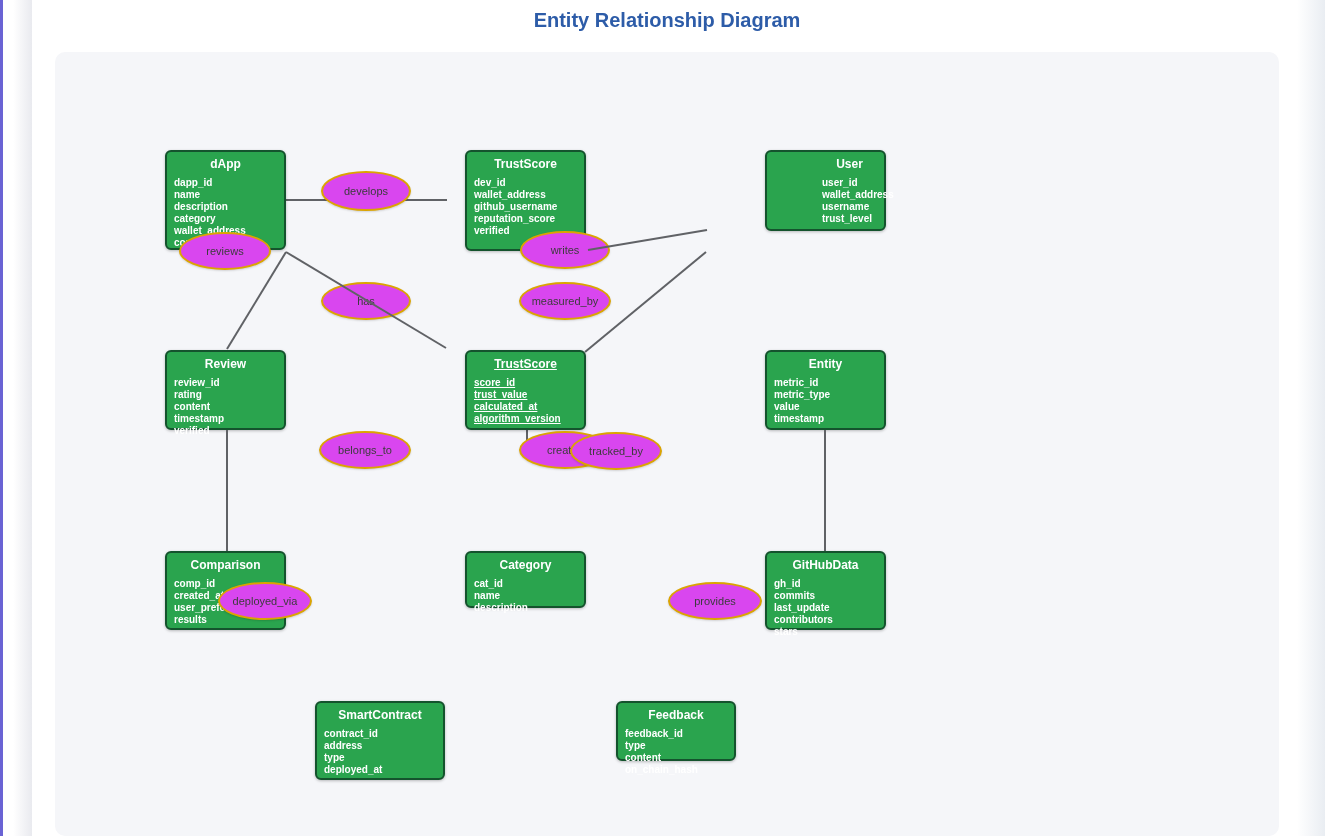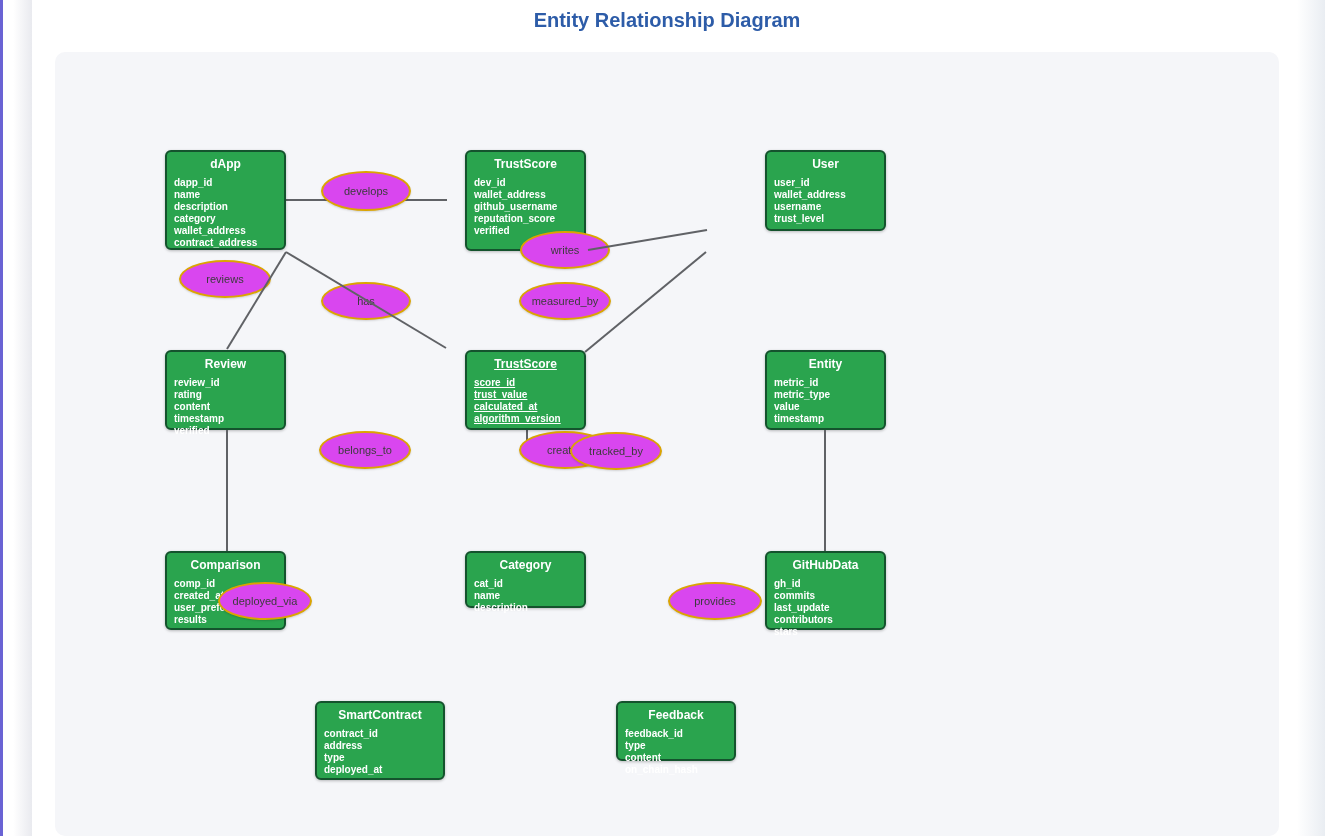--- a/index.html
+++ b/index.html
@@ -100,21 +100,21 @@
     <div class="entity-box" style="left: 465px; top: 150px; width: 121px; height: 101px;">
       <div class="entity-title">TrustScore</div>
       <div class="entity-attrs">
         <div class="entity-attr">dev_id</div>
         <div class="entity-attr">wallet_address</div>
         <div class="entity-attr">github_username</div>
         <div class="entity-attr">reputation_score</div>
         <div class="entity-attr">verified</div>
       </div>
     </div>
-    <div class="entity-box" style="left: 765px; top: 150px; width: 121px; height: 81px;">
+    <div class="entity-box" style="left: 765px; top: 150px; width: 121px; height: 81px; padding-left: 48px;">
       <div class="entity-title">User</div>
       <div class="entity-attrs">
         <div class="entity-attr">user_id</div>
         <div class="entity-attr">wallet_address</div>
         <div class="entity-attr">username</div>
         <div class="entity-attr">trust_level</div>
       </div>
     </div>
     <div class="entity-box" style="left: 165px; top: 350px; width: 121px; height: 80px;">
       <div class="entity-title">Review</div>
@@ -185,21 +185,21 @@
       <div class="entity-attrs">
         <div class="entity-attr">feedback_id</div>
         <div class="entity-attr">type</div>
         <div class="entity-attr">content</div>
         <div class="entity-attr">on_chain_hash</div>
       </div>
     </div>
     <div class="rel-ellipse" style="left: 321px; top: 171px; width: 90px; height: 40px;">
       <span class="rel-label">develops</span>
     </div>
-    <div class="rel-ellipse" style="left: 179px; top: 232px; width: 92px; height: 38px; margin-top: 28px;">
+    <div class="rel-ellipse" style="left: 179px; top: 232px; width: 92px; height: 38px;">
       <span class="rel-label">reviews</span>
     </div>
     <div class="rel-ellipse" style="left: 321px; top: 282px; width: 90px; height: 38px;">
       <span class="rel-label">has</span>
     </div>
     <div class="rel-ellipse" style="left: 520px; top: 231px; width: 90px; height: 38px;">
       <span class="rel-label">writes</span>
     </div>
     <div class="rel-ellipse" style="left: 519px; top: 282px; width: 92px; height: 38px;">
       <span class="rel-label">measured_by</span>

